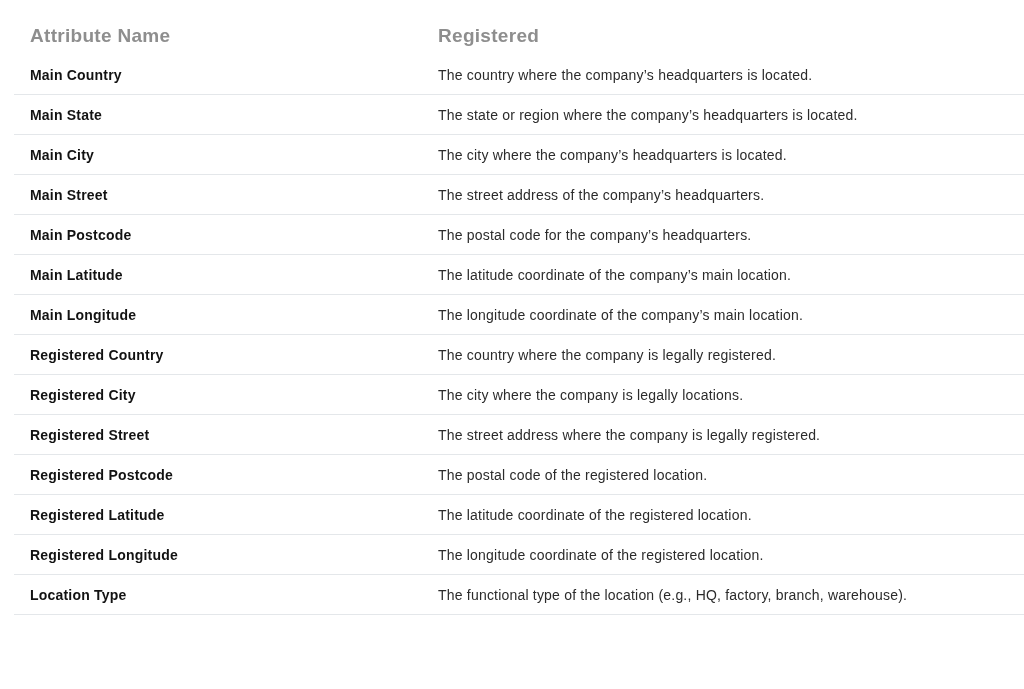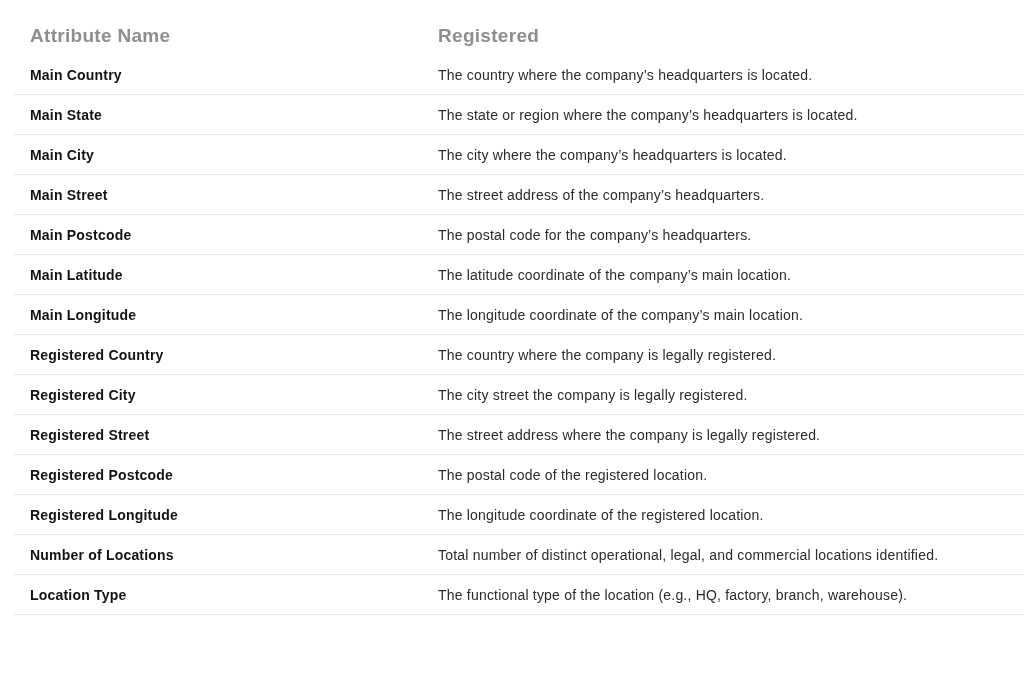--- a/index.html
+++ b/index.html
@@ -100,37 +100,37 @@
         <tr>
           <td class="attr">Main Longitude</td>
           <td class="def">The longitude coordinate of the company’s main location.</td>
         </tr>
         <tr>
           <td class="attr">Registered Country</td>
           <td class="def">The country where the company is legally registered.</td>
         </tr>
         <tr>
           <td class="attr">Registered City</td>
-          <td class="def">The city street the company is legally registered.</td>
+          <td class="def">The city where the company is legally locations.</td>
         </tr>
         <tr>
           <td class="attr">Registered Street</td>
           <td class="def">The street address where the company is legally registered.</td>
         </tr>
         <tr>
           <td class="attr">Registered Postcode</td>
           <td class="def">The postal code of the registered location.</td>
         </tr>
         <tr>
+          <td class="attr">Registered Latitude</td>
+          <td class="def">The latitude coordinate of the registered location.</td>
+        </tr>
+        <tr>
           <td class="attr">Registered Longitude</td>
           <td class="def">The longitude coordinate of the registered location.</td>
-        </tr>
-        <tr>
-          <td class="attr">Number of Locations</td>
-          <td class="def">Total number of distinct operational, legal, and commercial locations identified.</td>
         </tr>
         <tr>
           <td class="attr">Location Type</td>
           <td class="def">The functional type of the location (e.g., HQ, factory, branch, warehouse).</td>
         </tr>
       </tbody>
   </table>
 </div>
 
 </body></html>

